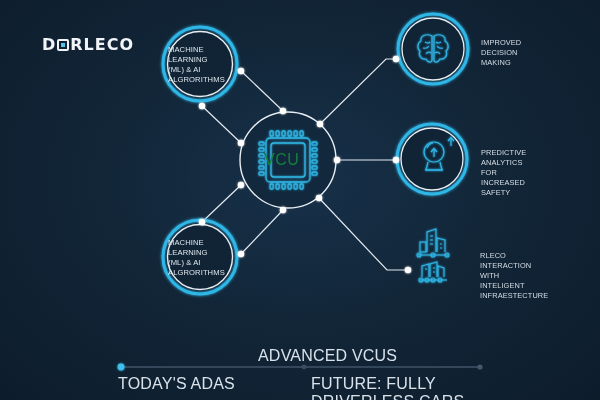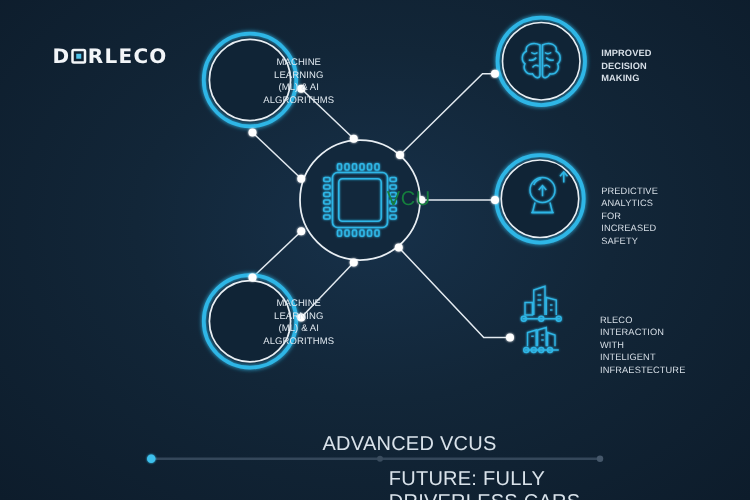--- a/index.html
+++ b/index.html
@@ -20,21 +20,21 @@
     display:inline-block; width:12px; height:12px; border:2px solid #f2f5f8;
     border-radius:2px; position:relative; top:1px; margin:0 1px;
     box-sizing:border-box;
   }
   .logo .o-chip::after {
     content:""; position:absolute; left:2px; top:2px; width:4px; height:4px;
     background:#4fc3ea;
   }
   .node-text {
     position:absolute; color:#dfe7ee; font-size:7.6px; line-height:10px;
-    text-align:center; letter-spacing:0.1px;padding-left:39px;
+    letter-spacing:0.1px;
   }
   .side-label {
     position:absolute; color:#d7dfe7; font-size:7.4px; line-height:10px;
     letter-spacing:0.1px;
   }
   .timeline-label { position:absolute; color:#d9e2ea; font-size:16px; letter-spacing:0.2px; }
 </style>
 </head>
 <body>
 
@@ -219,29 +219,30 @@
     <div>ALGRORITHMS</div>
   </div>
 
   <div class="node-text" style="left:168px;top:238px;width:64px;">
     <div>MACHINE</div>
     <div>LEARNING</div>
     <div>(ML) &amp; AI</div>
     <div>ALGRORITHMS</div>
   </div>
 
-  <div class="side-label" style="left:481px;top:38px;font-weight:bold;">
+  <div class="side-label" style="left:481px;top:38px;">
     <div>IMPROVED</div>
     <div>DECISION MAKING</div>
   </div>
   <div class="side-label" style="left:481px;top:148px;">
     <div>PREDICTIVE ANALYTICS</div>
     <div>FOR INCREASED SAFETY</div>
   </div>
   <div class="side-label" style="left:480px;top:251px;">
     <div>RLECO INTERACTION WITH</div>
     <div>INTELIGENT INFRAESTECTURE</div>
   </div>
 
   <div class="timeline-label" style="left:258px;top:347px;">ADVANCED VCUS</div>
+  <div class="timeline-label" style="left:118px;top:375px;">TODAY'S ADAS</div>
   <div class="timeline-label" style="left:311px;top:375px;">FUTURE: FULLY DRIVERLESS CARS</div>
 
 </div>
 
 </body></html>

